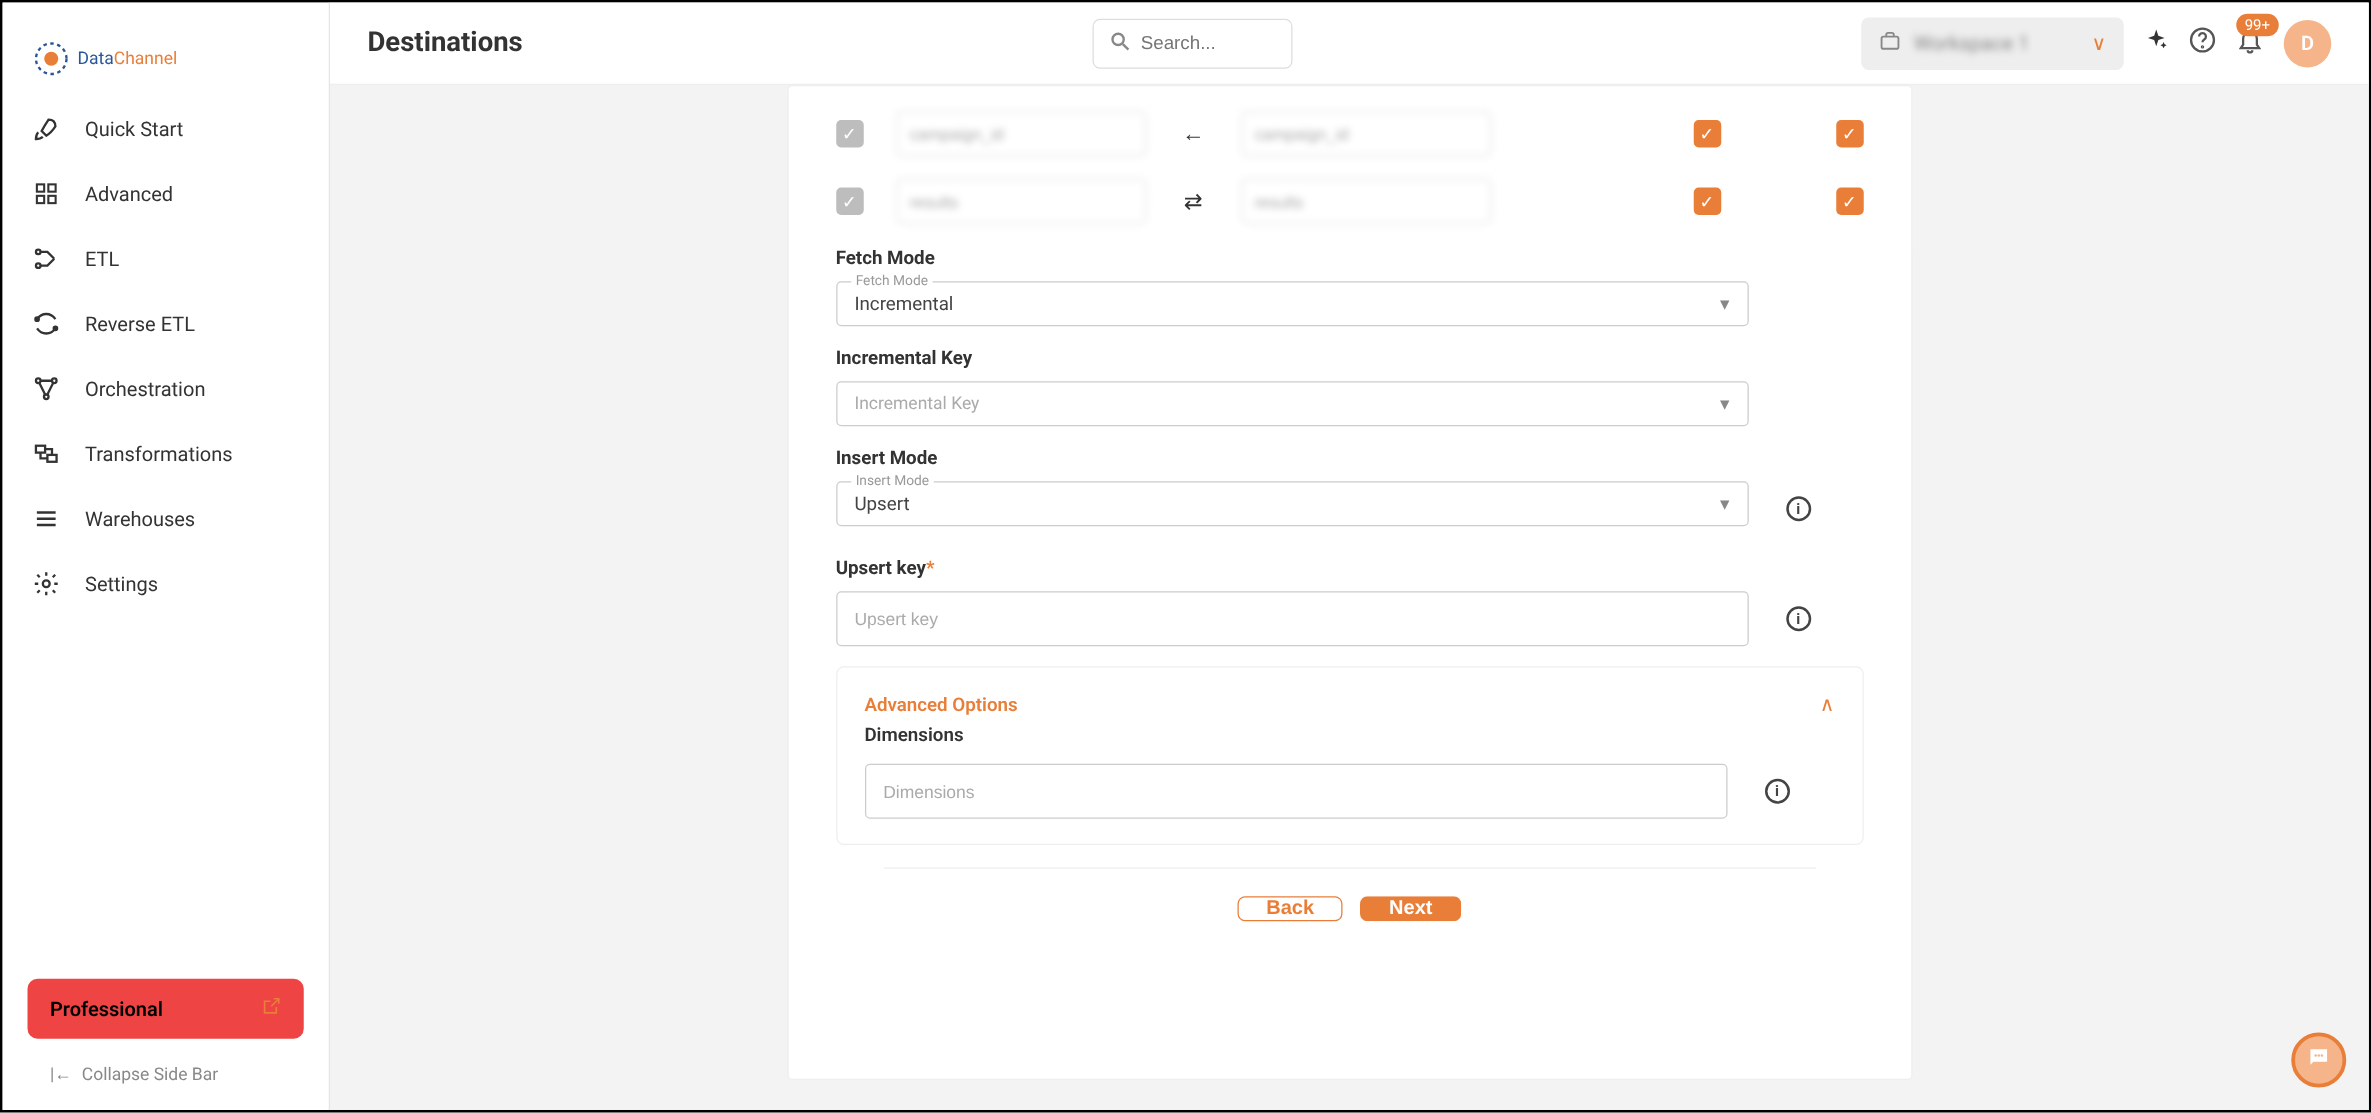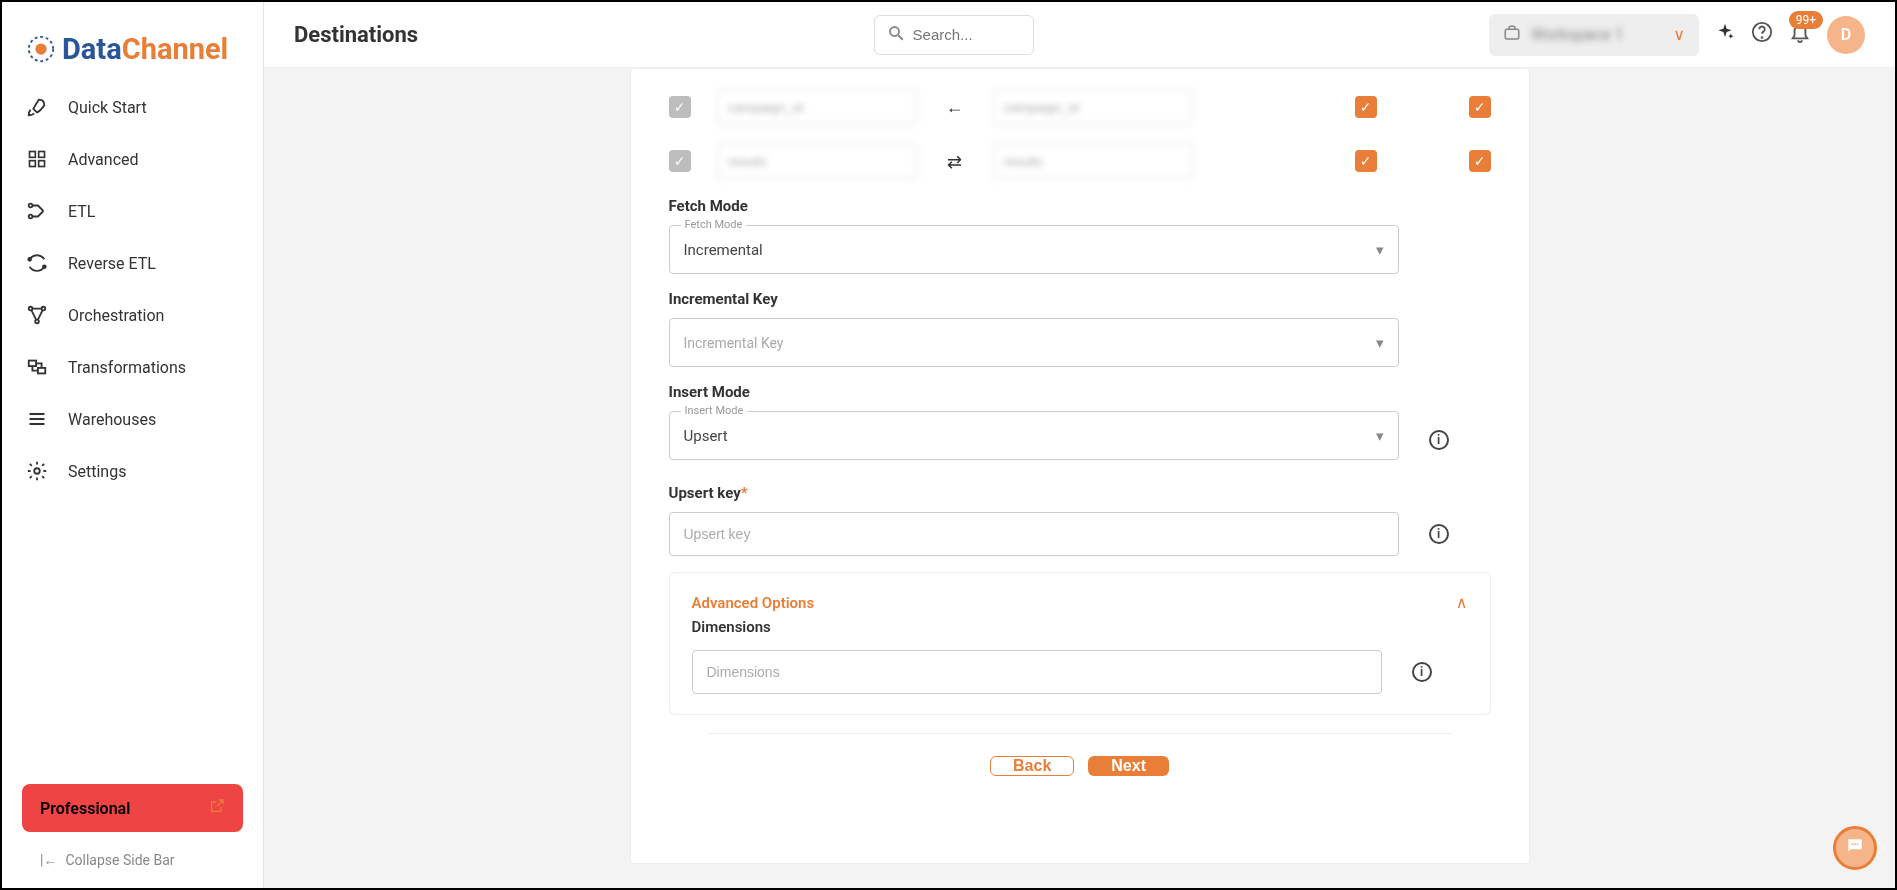--- a/index.html
+++ b/index.html
@@ -18,21 +18,21 @@
       width: 262px;
       min-width: 262px;
       background: #fff;
       border-right: 1px solid #e5e5e5;
       display: flex;
       flex-direction: column;
       padding: 20px 0;
     }
     .logo { padding: 10px 24px 30px; display: flex; align-items: center; gap: 6px; }
     .logo-icon { width: 30px; height: 30px; }
-    .logo-text { font-size: 29px; font-weight: 700; }
+    .logo-text { font-size: 14px; font-weight: 400; }
     .logo-data { color: #2a5599; }
     .logo-channel { color: #E87E38; }
     .nav { flex: 1; display: flex; flex-direction: column; gap: 30px; padding: 0 24px; }
     .nav-item {
       display: flex; align-items: center; gap: 20px;
       color: #333; font-size: 16px; cursor: pointer;
       padding: 0;
     }
     .nav-icon { width: 22px; height: 22px; display: flex; align-items: center; justify-content: center; font-size: 20px; }
     .sidebar-bottom { padding: 0 20px; }
@@ -105,21 +105,21 @@
       padding: 0 10px; color: #aaa; filter: blur(3px);
     }
     .map-connector { font-size: 18px; color: #333; text-align: center; width: 24px; }
     .orange-check {
       width: 22px; height: 22px; border-radius: 4px; background: #E87E38;
       display: flex; align-items: center; justify-content: center; color: #fff; font-size: 14px;
     }
     .section-label { font-weight: 700; color: #333; font-size: 15px; margin: 16px 0 10px; }
     .select-wrap { position: relative; margin-bottom: 8px; }
     .select-box {
-      width: 100%; height: 49px; border: 1px solid #ccc; border-radius: 4px;
+      width: 100%; height: 36px; border: 1px solid #ccc; border-radius: 4px;
       padding: 12px 14px; display: flex; align-items: center; justify-content: space-between;
       font-size: 15px; color: #444; background: #fff;
     }
     .select-float-label {
       position: absolute; top: -7px; left: 12px; background: #fff;
       font-size: 11px; color: #999; padding: 0 4px;
     }
     .select-placeholder { color: #aaa; font-size: 14px; }
     .caret { color: #888; }
     .info-row { display: flex; align-items: center; gap: 30px; }

